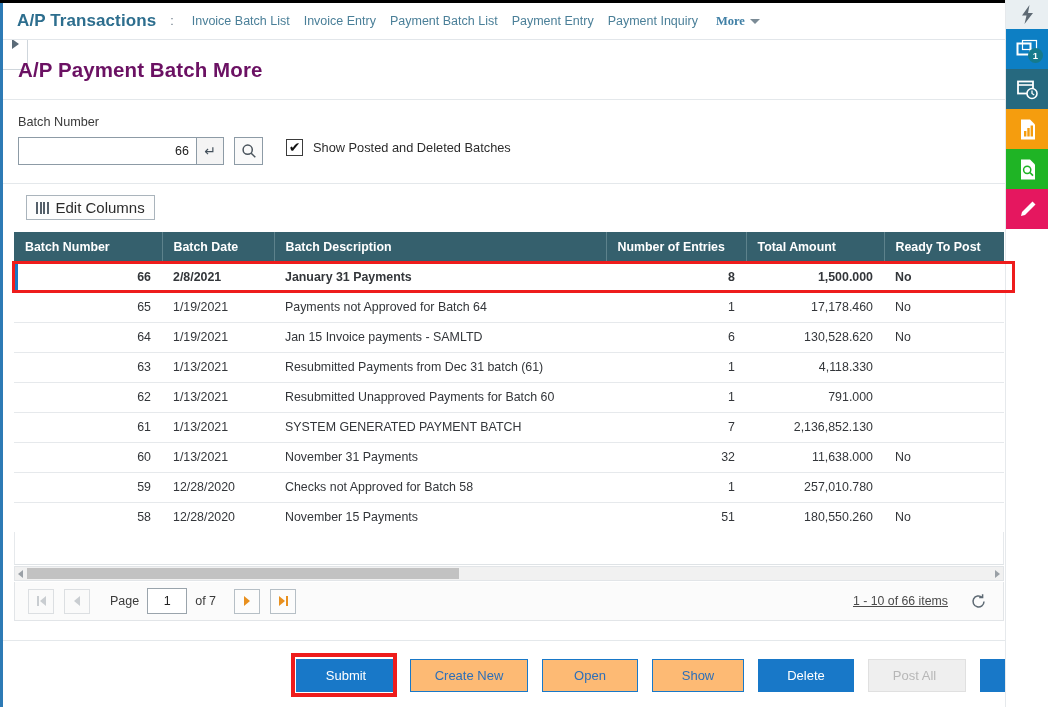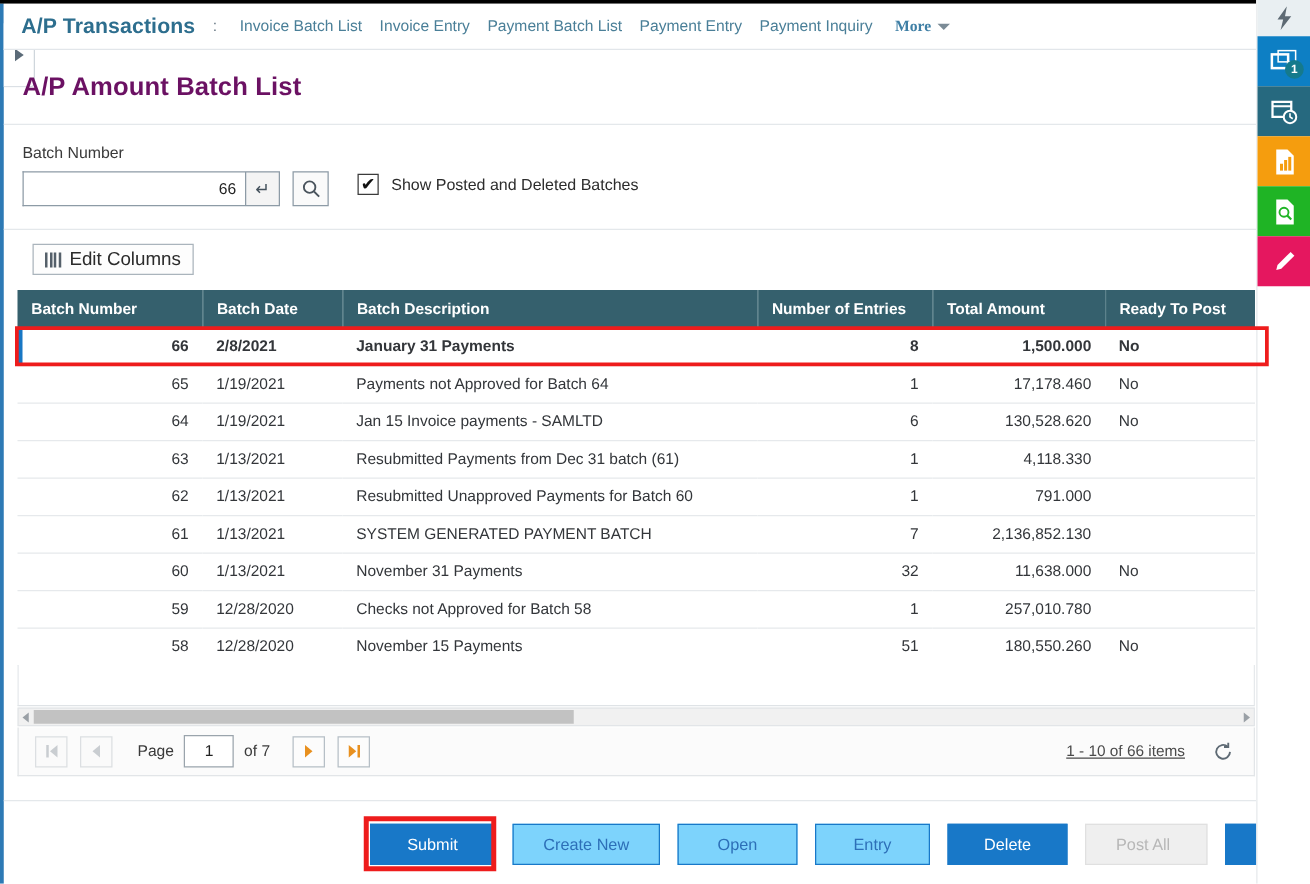--- a/index.html
+++ b/index.html
@@ -311,21 +311,21 @@
   }
   .btn {
     height: 33px;
     min-width: 88px;
     padding: 0 16px;
     font-size: 13px;
     font-family: "Liberation Sans", sans-serif;
     display: flex; align-items: center; justify-content: center;
     cursor: pointer;
     border: 1px solid #1878c8;
-    background: #7dd3fc;
+    background: #fdba74;
     color: #2d6fb8;
     white-space: nowrap;
   }
   .btn.primary { background: #1878c8; color: #ffffff; border-color: #1878c8; }
   .btn.disabled {
     background: #efefef; color: #b7b7b7; border-color: #e0e0e0; cursor: default; padding-left: 11px;
   }
   .btn-submit { min-width: 100px; }
   .btn-createnew { min-width: 118px; }
   .btn-open { min-width: 96px; }
@@ -381,21 +381,21 @@
     <span class="nav-link">Invoice Entry</span>
     <span class="nav-link">Payment Batch List</span>
     <span class="nav-link">Payment Entry</span>
     <span class="nav-link">Payment Inquiry</span>
     <span class="nav-more">
       <span>More</span>
       <span class="caret-down"></span>
     </span>
   </div>
 
-  <div class="page-title">A/P Amount Batch List</div>
+  <div class="page-title">A/P Payment Batch More</div>
   <div class="title-rule"></div>
 
   <div class="field-label">Batch Number</div>
 
   <div class="search-group">
     <input class="batch-input" value="66" style="">
     <div class="enter-btn">↵</div>
     <div class="search-btn">
       <svg width="16" height="16" viewBox="0 0 16 16">
         <circle cx="6.7" cy="6.7" r="4.6" fill="none" stroke="#4a545d" stroke-width="1.5"></circle>
@@ -561,21 +561,21 @@
       </svg>
     </span>
   </div>
 
   <div class="bottom-rule"></div>
 
   <div class="actions" id="actions">
       <div class="btn btn-submit primary">Submit</div>
       <div class="btn btn-createnew">Create New</div>
       <div class="btn btn-open">Open</div>
-      <div class="btn btn-print">Entry</div>
+      <div class="btn btn-print">Show</div>
       <div class="btn btn-delete primary">Delete</div>
       <div class="btn btn-postall disabled">Post All</div>
       <div class="btn btn-post primary">Post</div>
     </div>
   <div class="red-btn-box"></div>
 
   <div class="right-rail">
     <div class="rr-item bolt">
       <svg width="15" height="19" viewBox="0 0 15 19">
         <path d="M9.5 0 L2 10.5 L6.5 10.5 L4.5 19 L13 8 L8 8 Z" fill="#5e6a74"></path>

